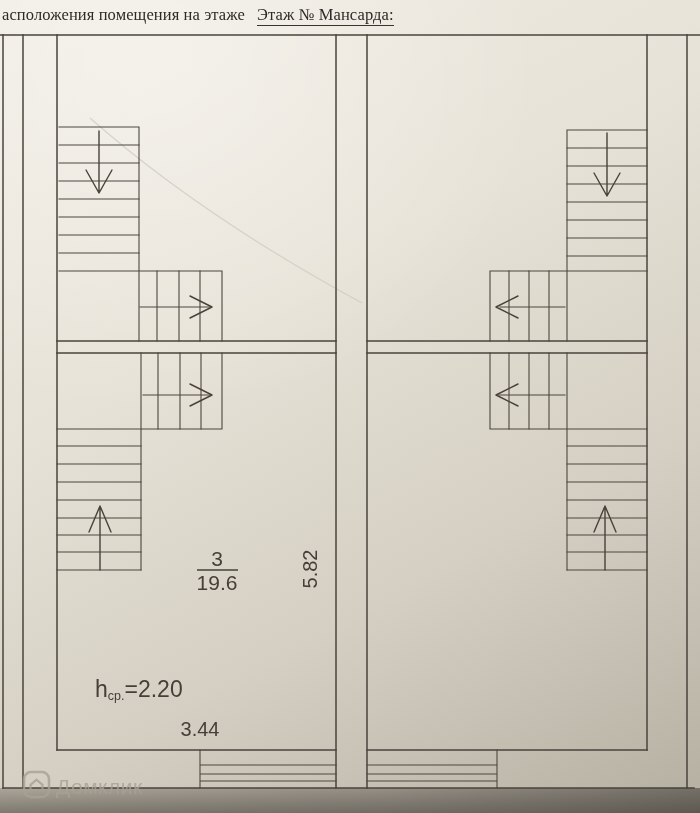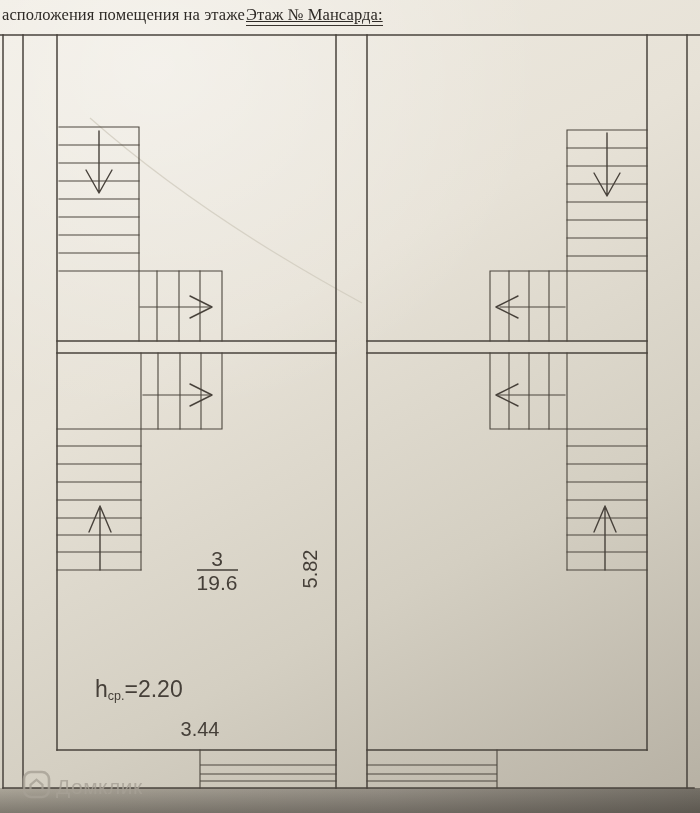--- a/index.html
+++ b/index.html
@@ -9,21 +9,21 @@
     background:
       radial-gradient(90% 70% at 22% 8%, rgba(255,255,255,.38), rgba(255,255,255,0) 62%),
       linear-gradient(152deg,#f0ece3 0%,#e7e2d7 38%,#d4cfc2 68%,#b5afa2 100%);
   }
   .page-title{
     position:absolute;left:2px;top:5px;white-space:nowrap;
     font-family:"Liberation Serif",serif;font-size:16.5px;font-weight:500;
     color:#2e2a26;letter-spacing:.1px;
   }
   .page-title .floor-part{
-    margin-left:1px;border-bottom:1.7px solid #39342e;padding-bottom:1px;text-decoration:underline;
+    margin-left:12px;border-bottom:1.7px solid #39342e;padding-bottom:1px;
   }
   .paper-edge-band{
     position:absolute;left:0;top:788px;width:700px;height:25px;
     background:
       linear-gradient(to bottom, rgba(55,51,45,.05) 0%, rgba(55,51,45,.42) 100%),
       linear-gradient(to right,#b2ac9f 0%,#9a948a 55%,#78736a 100%);
   }
   svg.plan{position:absolute;left:0;top:0;}
   .dim-text{fill:#453f38;}
 </style>

